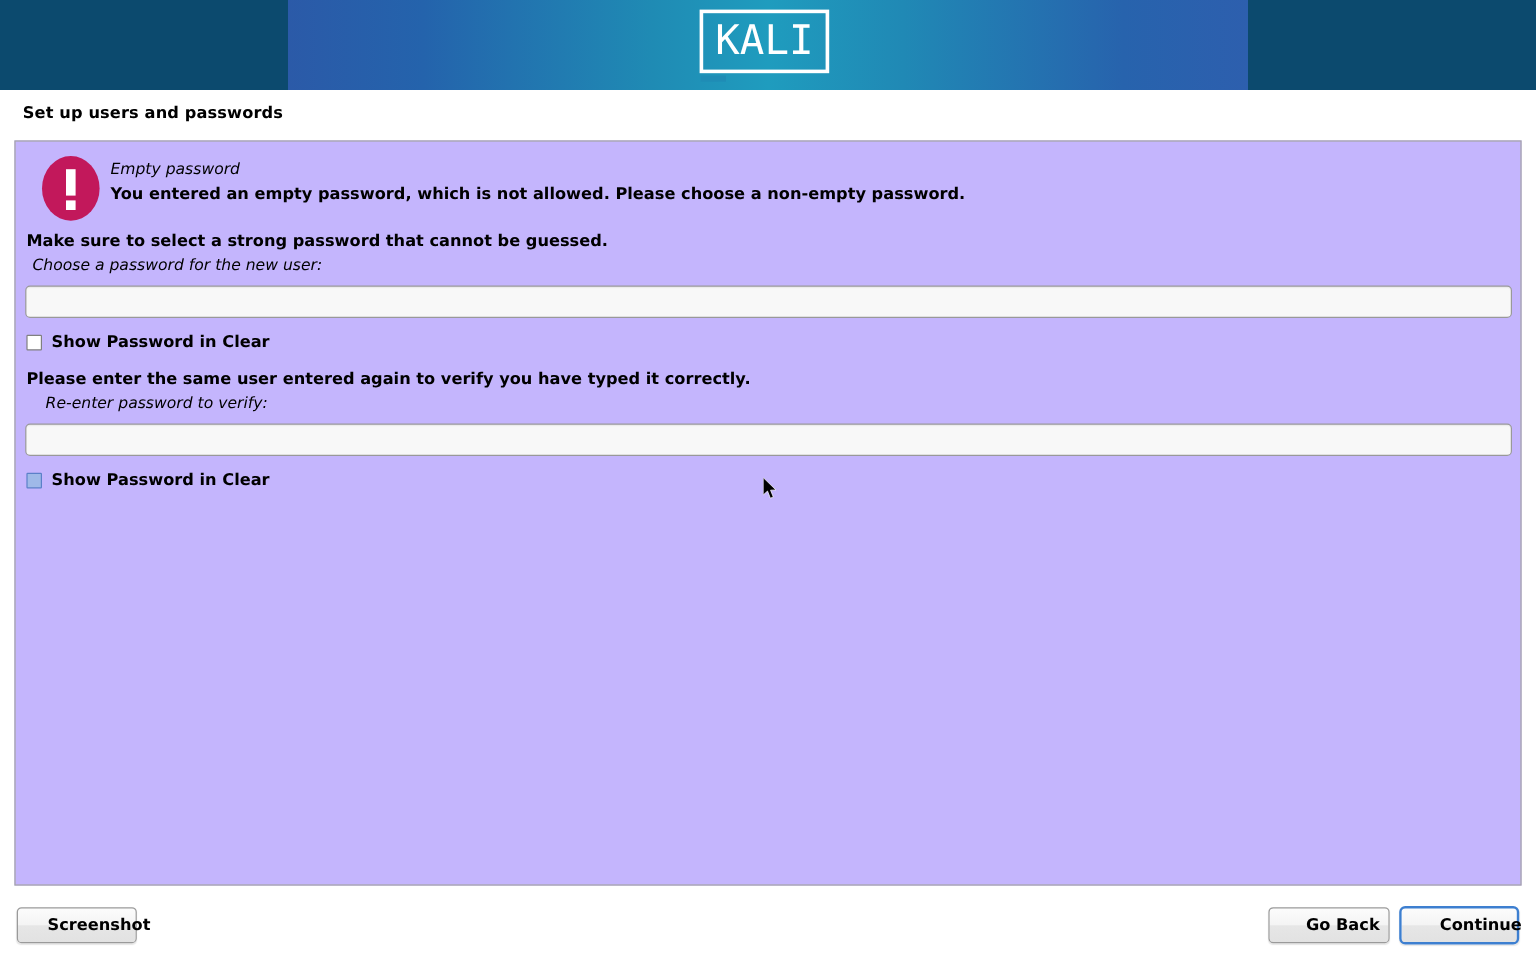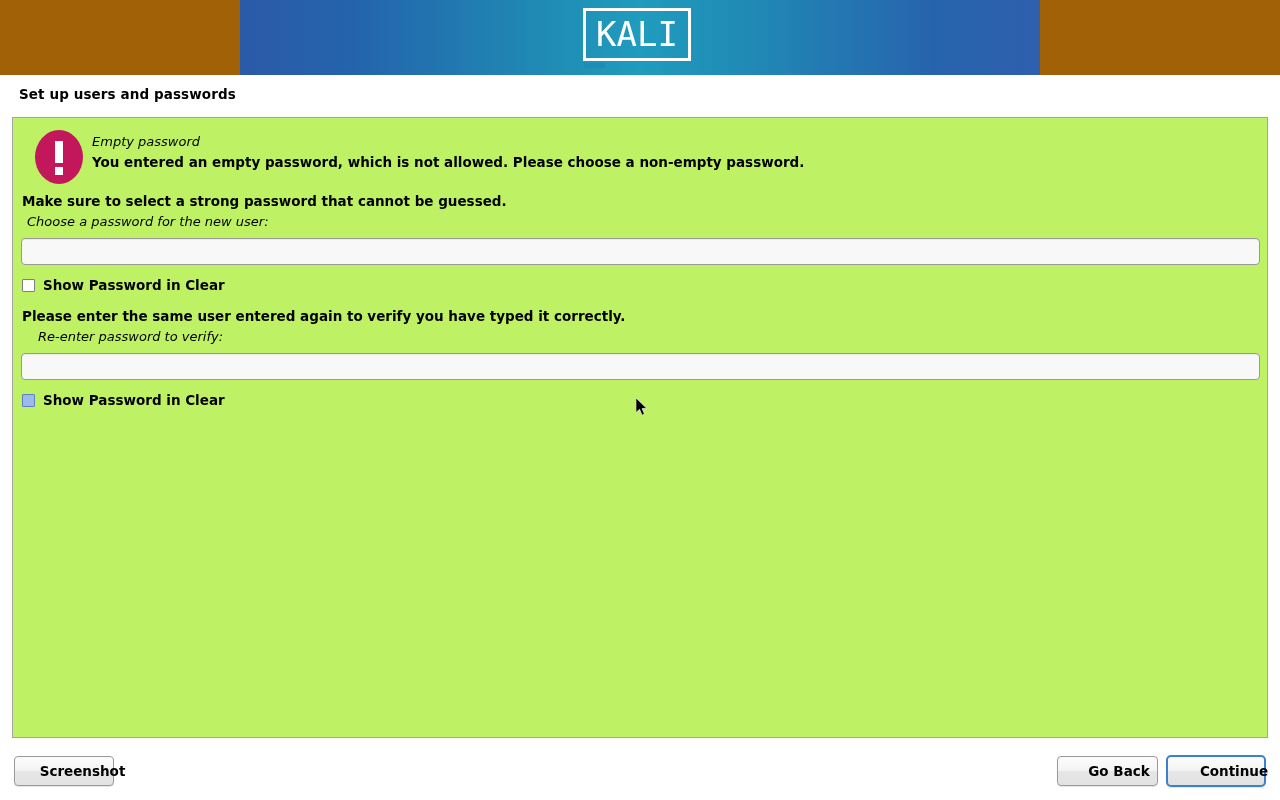--- a/index.html
+++ b/index.html
@@ -18,21 +18,21 @@
     height: 800px;
     background: #ffffff;
   }
 
   
   .banner {
     position: absolute;
     left: 0; top: 0;
     width: 1280px;
     height: 75px;
-    background: #a16207;
+    background: #0c4a6e;
     overflow: hidden;
   }
   .banner-gradient {
     position: absolute;
     left: 240px; top: 0;
     width: 800px;
     height: 75px;
     background: linear-gradient(to right,
         #2b5aa8 0%,
         #2463ac 14%,
@@ -94,21 +94,21 @@
   }
 
   
   .panel {
     position: absolute;
     left: 12px;
     top: 117px;
     width: 1256px;
     height: 621px;
     border: 1px solid #a5a5a5;
-    background: #bef264;
+    background: #c4b5fd;
     box-sizing: border-box;
   }
 
   
   .error-row {
     position: absolute;
     left: 9px;
     top: 7px;
     width: 1230px;
   }

